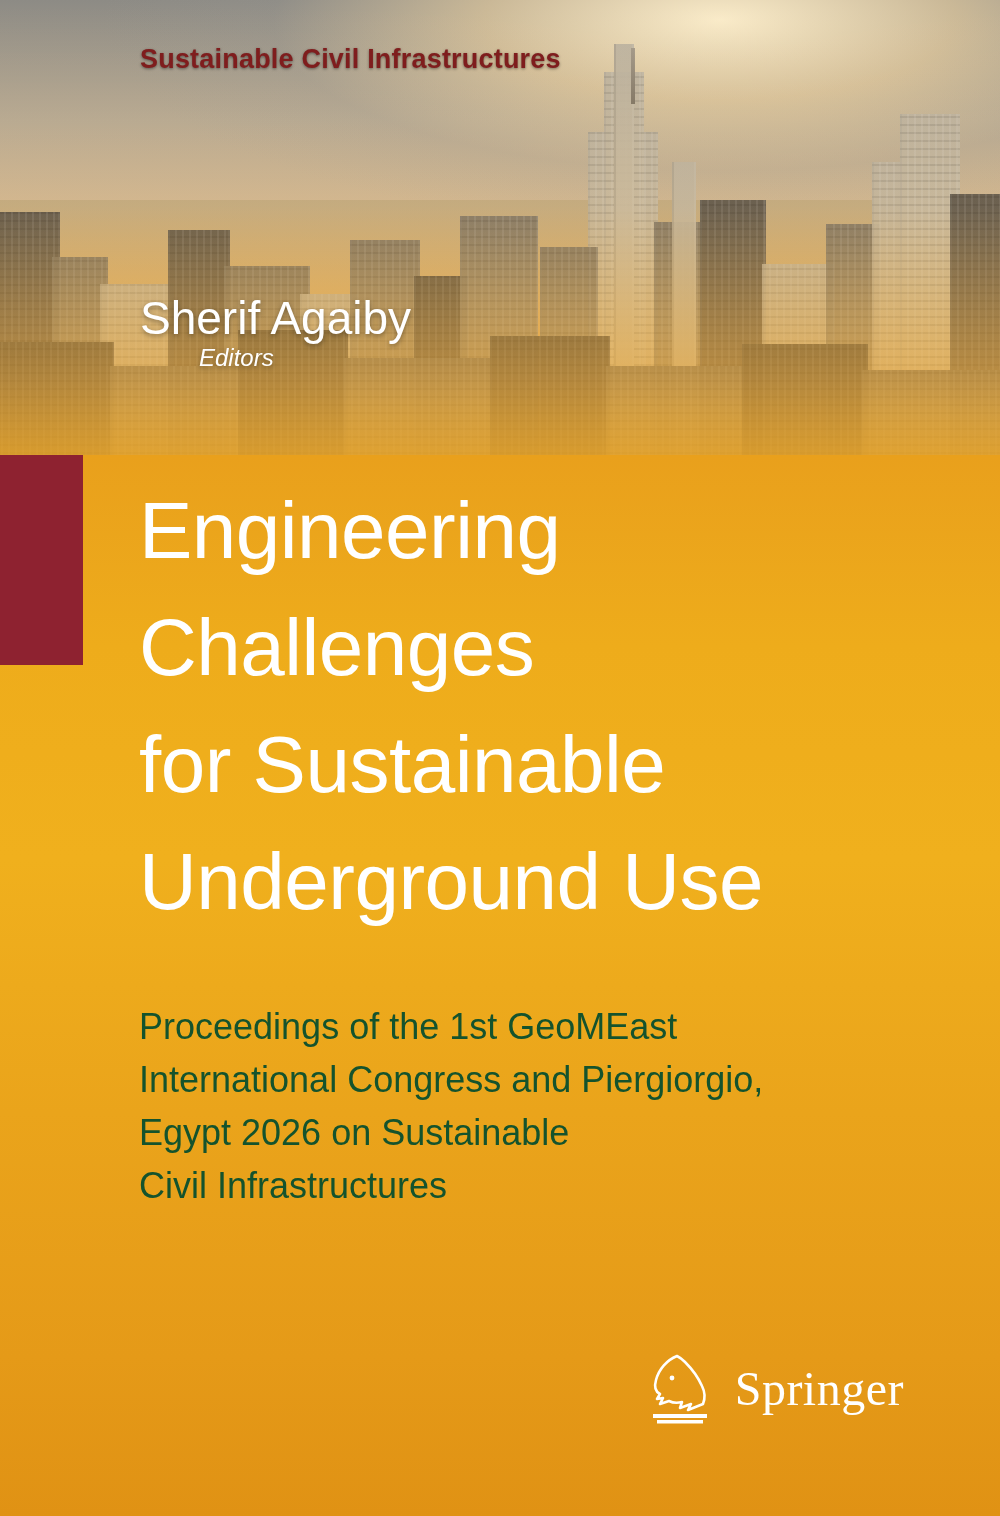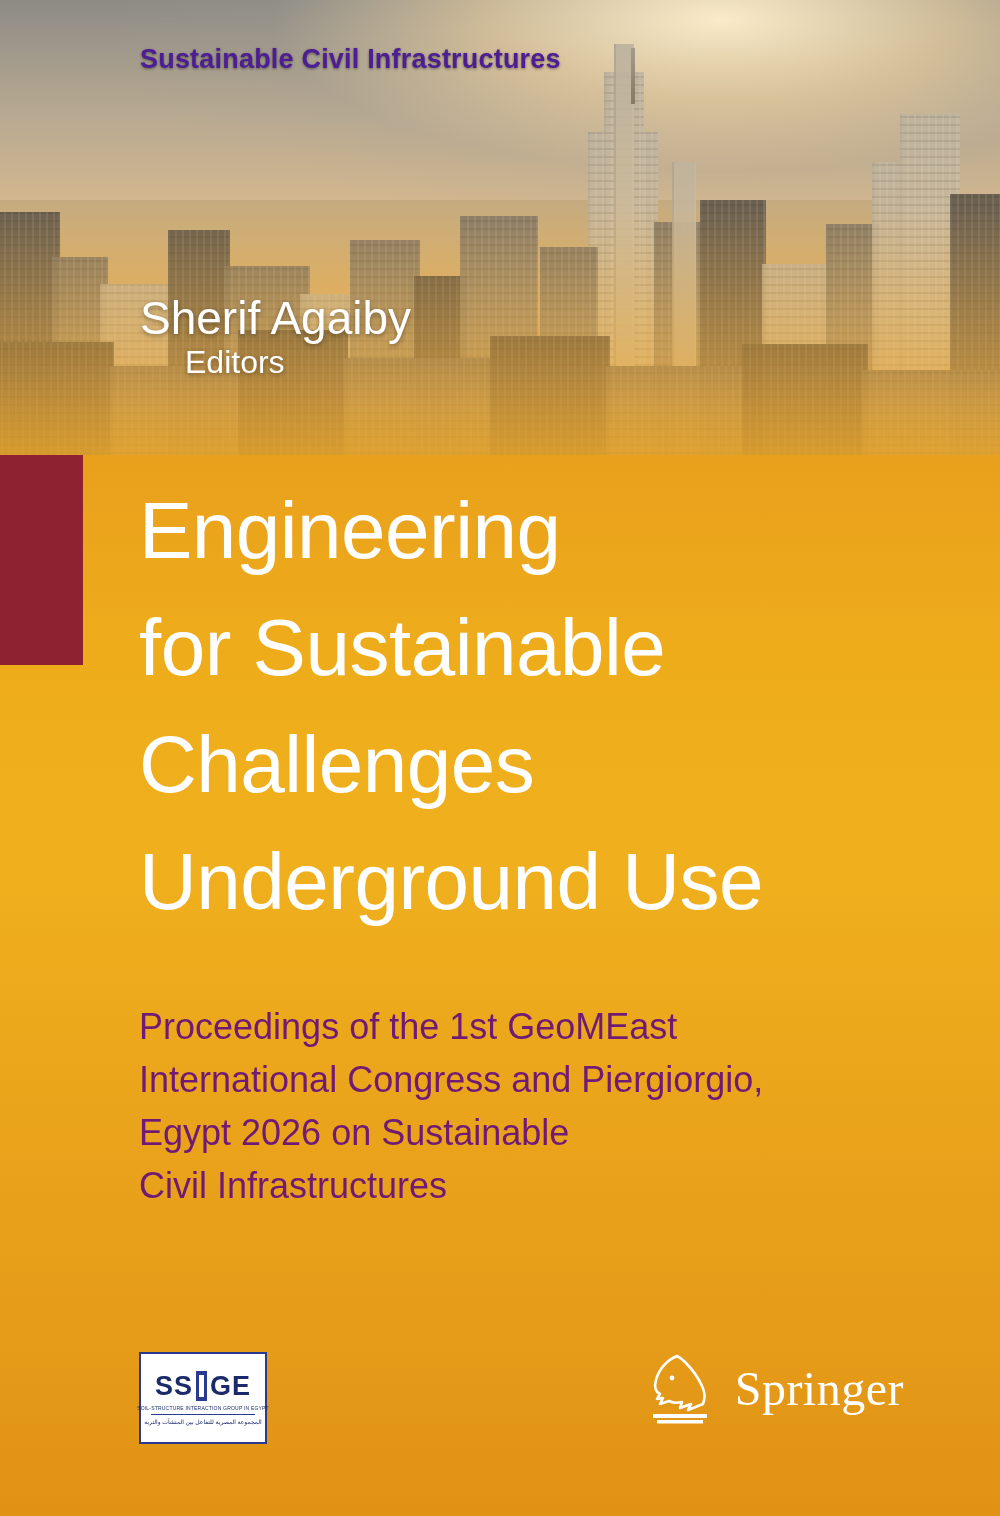--- a/index.html
+++ b/index.html
@@ -60,43 +60,44 @@
     background: linear-gradient(180deg, rgba(160,150,135,0.9), rgba(120,110,95,0.9));
   }
 
   
   .series {
     position: absolute;
     left: 140px;
     top: 44px;
     font-size: 27px;
     font-weight: bold;
-    color: #4c1d95;
+    color: #7f1d1d;
     letter-spacing: 0.2px;
     text-shadow: 0 1px 3px rgba(0,0,0,0.45);
   }
 
   
   .editors {
     position: absolute;
     left: 140px;
     top: 288px;
     color: #ffffff;
     text-shadow: 0 2px 5px rgba(0,0,0,0.35);
   }
   .editors .name {
     font-size: 46px;
     line-height: 60px;
     font-weight: normal;
     white-space: nowrap;
   }
   .editors .ed-row { display: flex; align-items: baseline; }
   .editors .ed-label {
-    font-size: 32px;
-    margin-left: 45px;
+    font-size: 24px;
+    font-style: italic;
+    margin-left: 59px;
     position: relative;
     top: -4px;
   }
 
   
   .body-bg {
     position: absolute;
     left: 0; top: 455px;
     width: 1000px; height: 1061px;
     background: linear-gradient(180deg, #e9a01c 0%, #eeac1b 18%, #f0b01d 38%, #eaa41b 62%, #e59a18 85%, #e09214 100%);
@@ -121,21 +122,21 @@
     letter-spacing: -0.5px;
   }
   .title .ln { display: block; white-space: nowrap; }
 
   
   .subtitle {
     position: absolute;
     left: 139px;
     top: 1000px;
     width: 790px;
-    color: #701a75;
+    color: #14532d;
     font-size: 36px;
     line-height: 53px;
     font-weight: normal;
   }
   .subtitle .ln { display: block; white-space: nowrap; }
 
   
   .ssige {
     position: absolute;
     left: 139px;
@@ -314,42 +315,32 @@
     <div class="ed-row">
       <div class="ed-label">Editors</div>
     </div>
   </div>
 
   <div class="body-bg"></div>
   <div class="maroon"></div>
 
   <div class="title">
     <span class="ln">Engineering</span>
+    <span class="ln">Challenges</span>
     <span class="ln">for Sustainable</span>
-    <span class="ln">Challenges</span>
     <span class="ln">Underground Use</span>
   </div>
 
   <div class="subtitle">
     <span class="ln">Proceedings of the 1st GeoMEast</span>
     <span class="ln">International Congress and Piergiorgio,</span>
     <span class="ln">Egypt 2026 on Sustainable</span>
     <span class="ln">Civil Infrastructures</span>
   </div>
 
-  <div class="ssige">
-    <div class="ss-main">
-      <span>SS</span>
-      <span class="ss-bar"></span>
-      <span>GE</span>
-    </div>
-    <div class="ss-sub">SOIL-STRUCTURE INTERACTION GROUP IN EGYPT</div>
-    <div class="ss-rule"></div>
-    <div class="ss-ar">المجموعة المصرية للتفاعل بين المنشآت والتربة</div>
-  </div>
 
   <div class="springer">
     <svg class="knight" viewBox="0 0 66 74" aria-hidden="true">
       <path d="M30 4 C20 8 12 17 9 28 C7 35 9 40 13 42 L10 47 L16 46 L13 52 L22 49 C26 51 31 51 35 50 L33 56 L44 52 L41 58 L56 52 C58 47 58 40 55 34 C51 25 44 16 38 10 C35 7 32 5 30 4 Z" fill="none" stroke="#ffffff" stroke-width="2.6" stroke-linejoin="round"></path>
       <circle cx="25" cy="26" r="2.4" fill="#ffffff"></circle>
       <rect x="6" y="62" width="54" height="4" fill="#ffffff"></rect>
       <rect x="10" y="68" width="46" height="3.5" fill="#ffffff"></rect>
     </svg>
     <div class="wordmark">Springer</div>
   </div>

